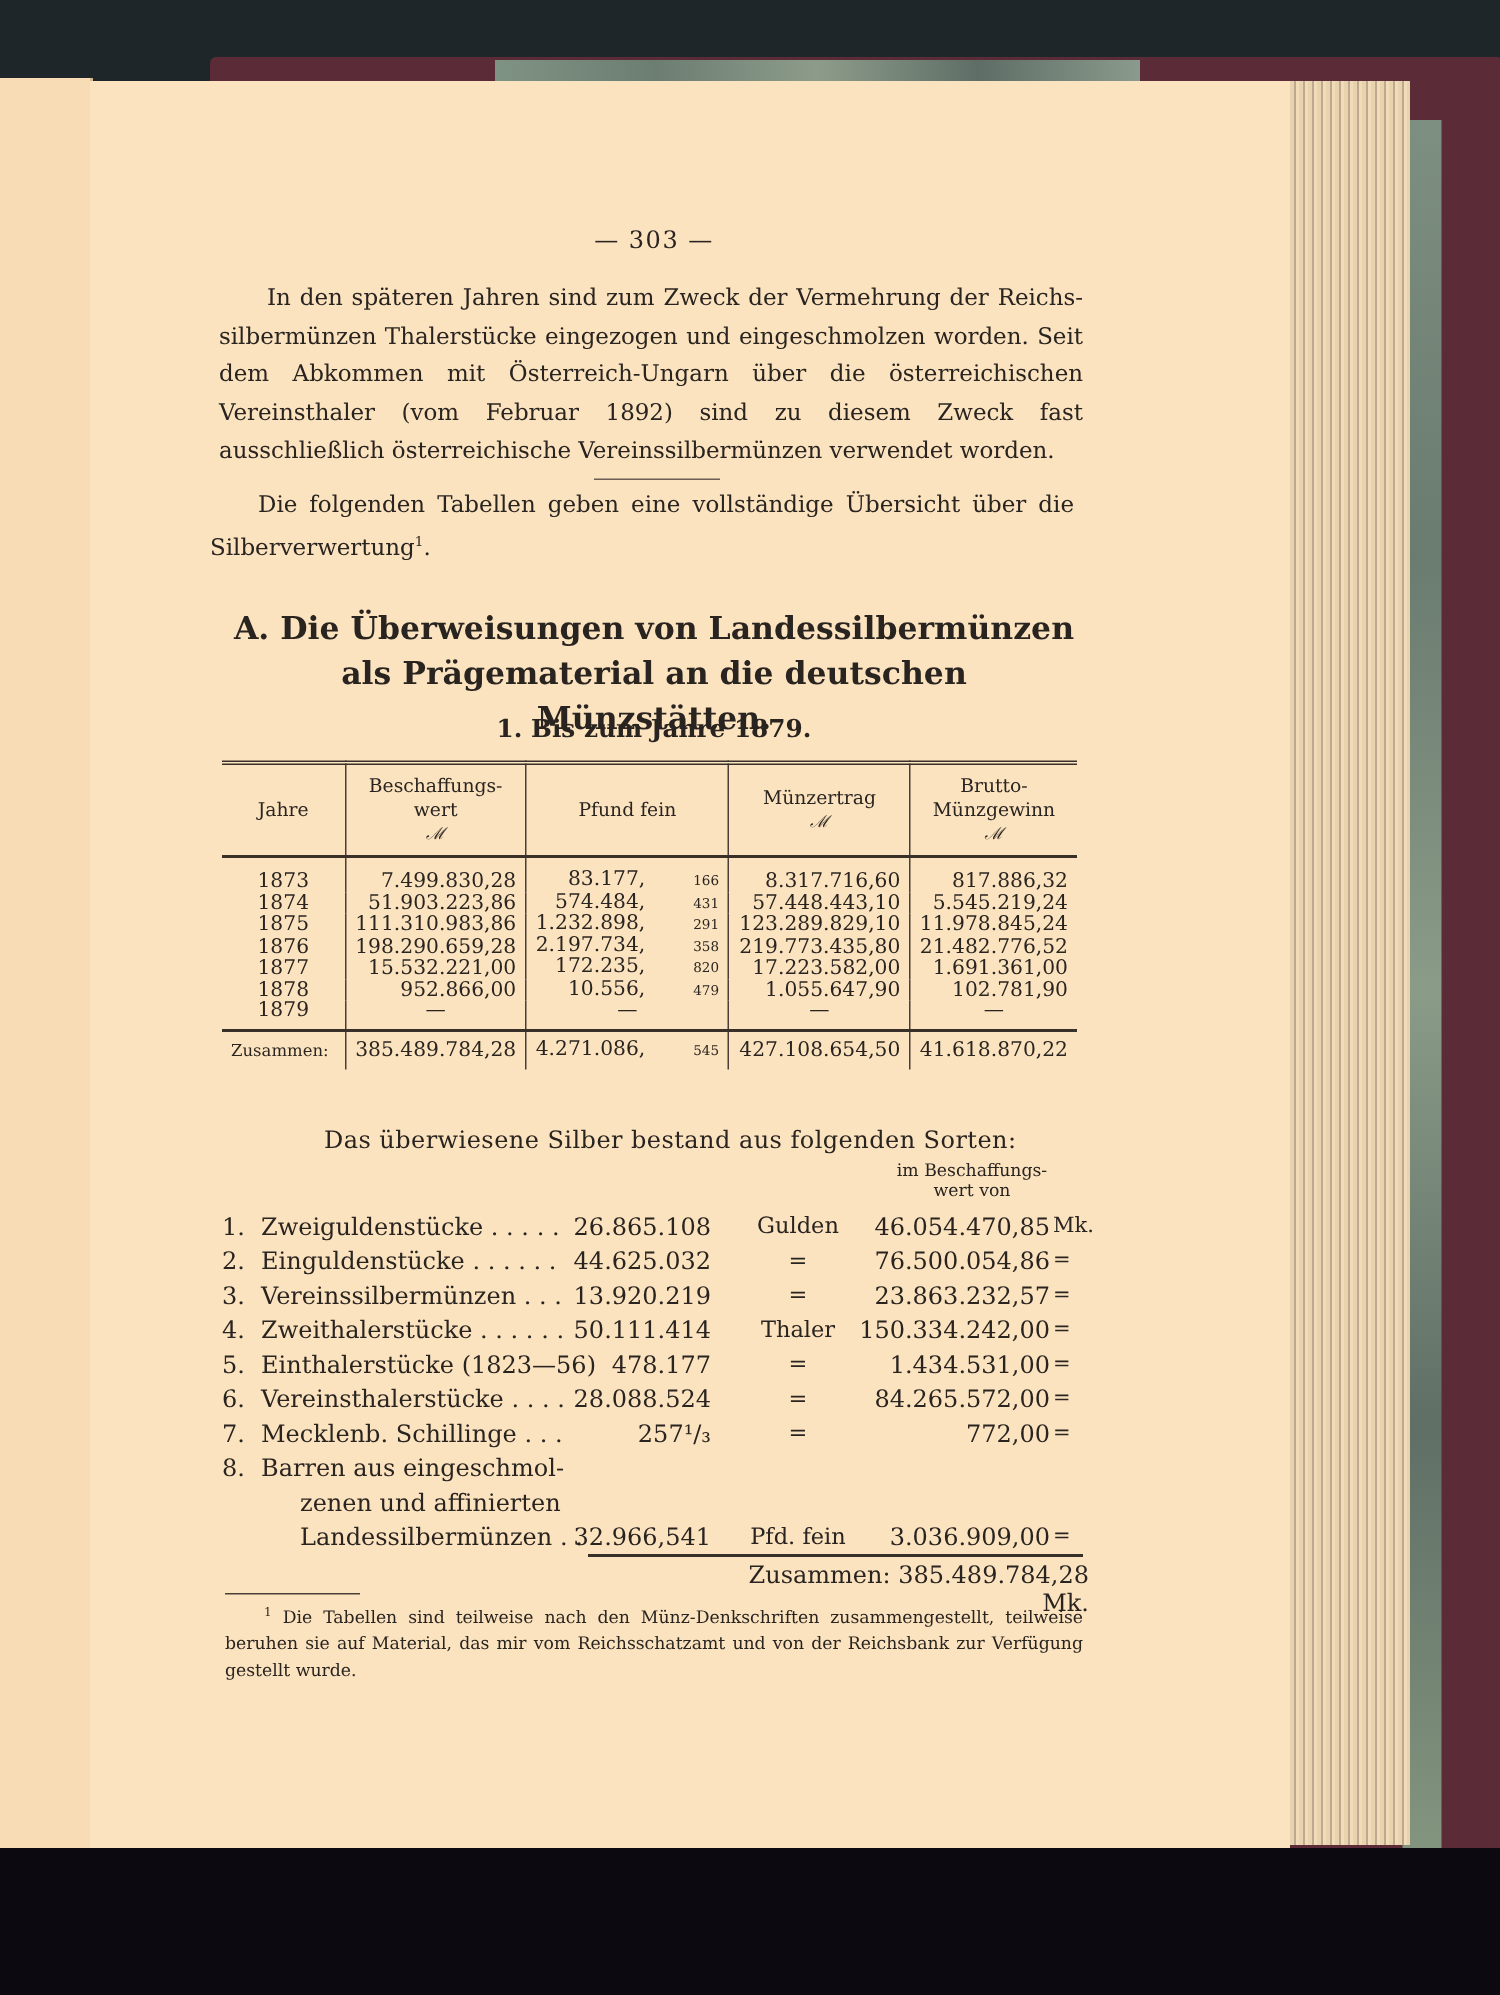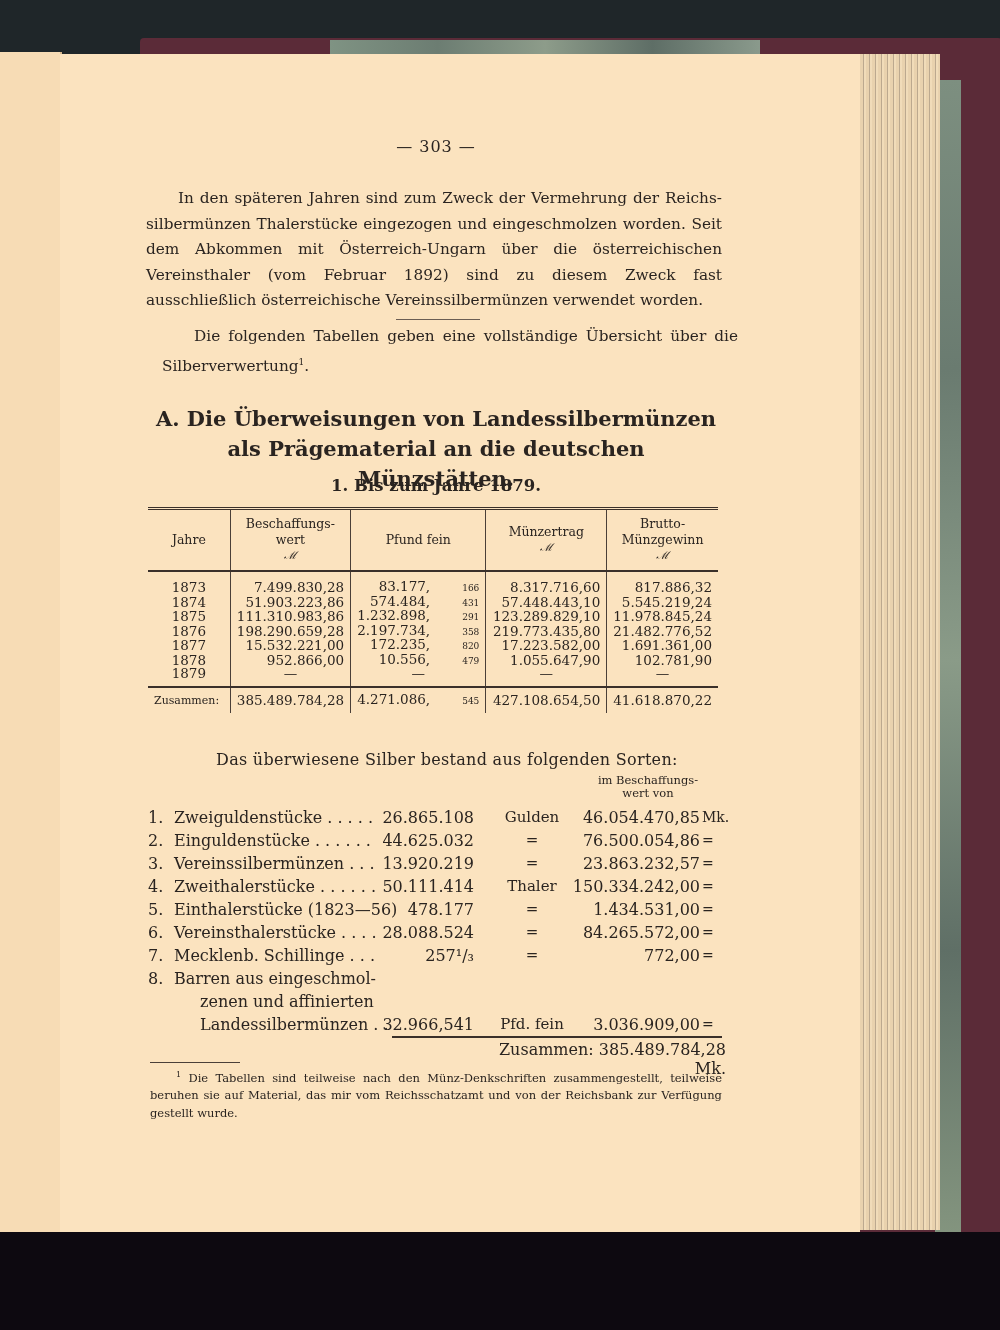--- a/index.html
+++ b/index.html
@@ -6,25 +6,25 @@
   body { width:1000px; height:1330px; position:relative; overflow:hidden; background:#1c2226; font-family:"DejaVu Serif", serif; color:#2a2420; }
   .bg-top { position:absolute; left:0; top:0; width:1000px; height:60px; background:#1f2629; }
   .cover { position:absolute; left:140px; top:38px; width:862px; height:1240px; background:#5b2b38; border-radius:4px 4px 0 0; }
   .marble-top { position:absolute; left:330px; top:40px; width:430px; height:16px; background:linear-gradient(90deg,#7f9383,#6c7d72,#8d9c8a,#5e6e66,#8a9a8c); }
   .marble-right { position:absolute; left:935px; top:80px; width:26px; height:1160px; background:linear-gradient(180deg,#7d8f80,#6a7b70,#8a9b88,#5f6f66,#84957f); }
   .left-page { position:absolute; left:0; top:52px; width:60px; height:1180px; background:#f7dcb5; border-right:2px solid #d9b98e; }
   .page { position:absolute; left:60px; top:54px; width:800px; height:1178px; background:#fbe3bf; }
   .edges { position:absolute; left:860px; top:54px; width:80px; height:1176px;
     background:repeating-linear-gradient(90deg,#e9d2ae 0px,#e9d2ae 3px,#bca98f 3px,#bca98f 4px,#f1dcb9 4px,#f1dcb9 6px); }
   .shadow-bottom { position:absolute; left:0; top:1232px; width:1000px; height:98px; background:#0d0910; }
-  .pagenum { position:absolute; left:146px; top:137px; width:580px; text-align:center; font-size:16px; letter-spacing:1px; }
+  .pagenum { position:absolute; left:146px; top:150px; width:580px; text-align:center; font-size:16px; letter-spacing:1px; }
   p.body { margin:0; font-size:15.3px; line-height:25.5px; text-align:justify; text-indent:32px; }
   #para1 { position:absolute; left:146px; top:186px; width:576px; }
   .sep { position:absolute; left:396px; top:319px; width:84px; border-top:1px solid #6b5e54; }
-  #para2 { position:absolute; left:162px; top:324px; width:576px; }
+  #para2 { position:absolute; left:140px; top:324px; width:576px; }
   .section-title { position:absolute; left:146px; top:404px; width:580px; text-align:center; font-size:21px; line-height:30px; font-weight:bold; }
   .sub-title { position:absolute; left:146px; top:476px; width:580px; text-align:center; font-size:16.5px; font-weight:bold; }
 
   table.main { position:absolute; left:148px; top:507px; width:570px; border-collapse:collapse; font-size:13px; }
   table.main th { font-weight:normal; font-size:12.5px; line-height:16px; padding:6px 2px; vertical-align:middle; border-left:1px solid #4a3f38; }
   table.main th:first-child { border-left:none; }
   table.main thead tr { border-top:3px double #3a302a; border-bottom:2px solid #3a302a; }
   .unit { font-style:italic; font-size:11px; display:block; }
   table.main td { padding:0 6px; text-align:right; line-height:12.5px; border-left:1px solid #4a3f38; font-family:"DejaVu Serif", serif; font-size:13.5px; }
   table.main td:first-child { border-left:none; text-align:center; }

